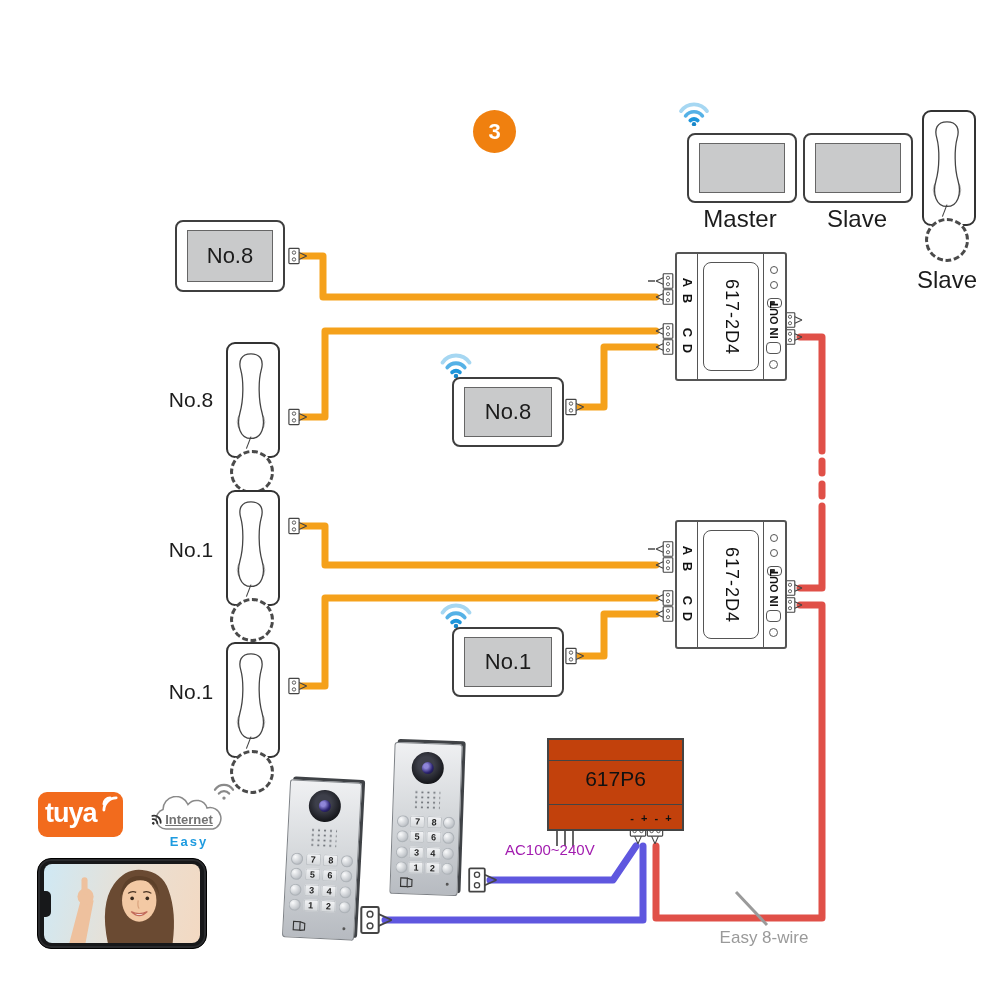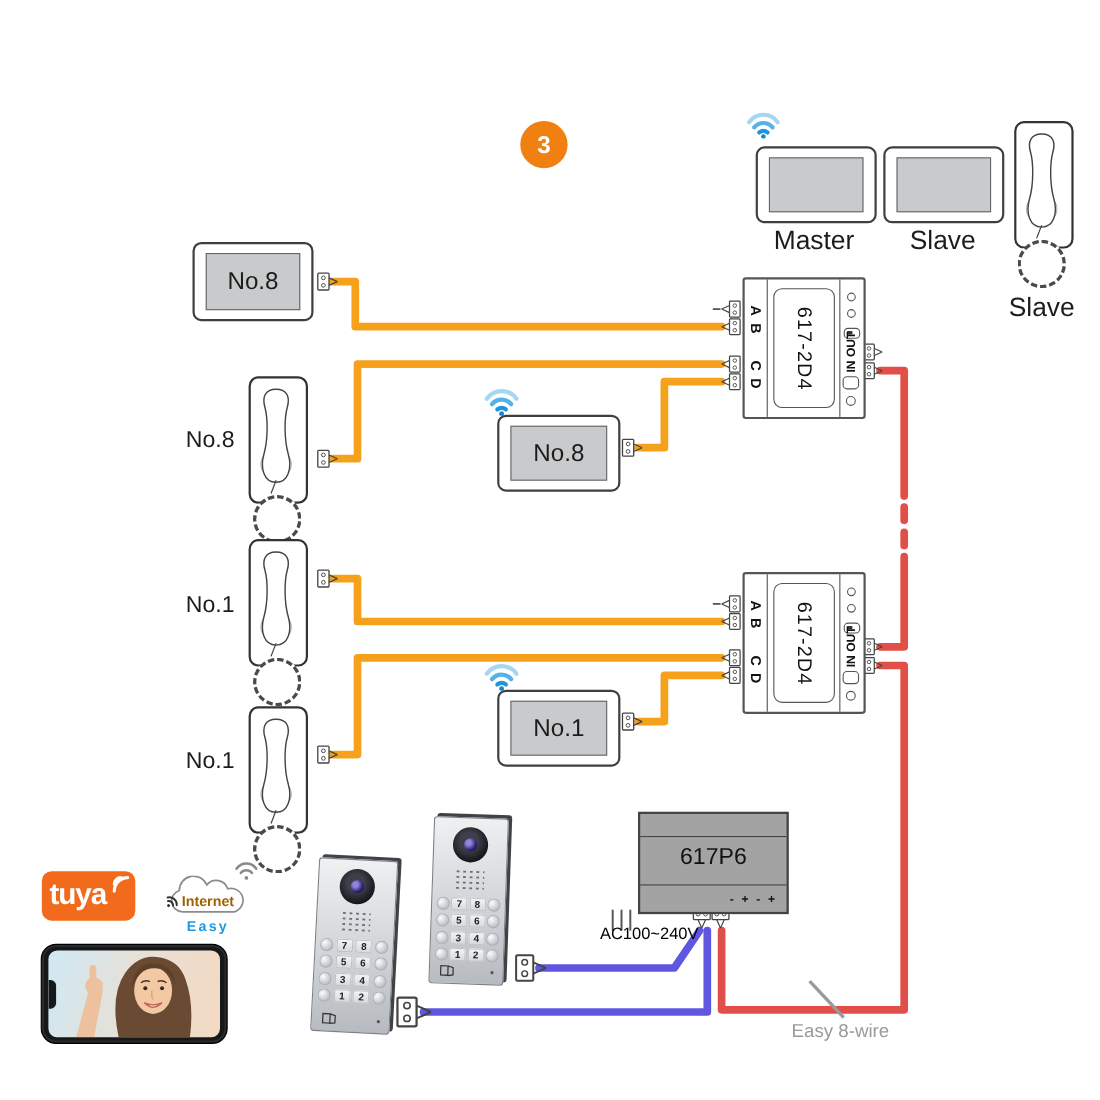--- a/index.html
+++ b/index.html
@@ -35,27 +35,27 @@
   .t-letter{position:absolute;left:2px;width:17px;text-align:center;font-size:13px;font-weight:bold;
             color:#111;transform:rotate(90deg);}
   .dist .c{position:absolute;width:6px;height:6px;border:1.2px solid #555;border-radius:50%;}
   .dist .sw{position:absolute;left:90px;top:44px;width:13px;height:8px;border:1.2px solid #555;border-radius:4px;}
   .dist .sw:after{content:'';position:absolute;left:1.5px;top:1.5px;width:5px;height:3.5px;background:#333;border-radius:1px;}
   .dist .io{position:absolute;left:72px;top:60px;width:50px;text-align:center;font-size:11px;font-weight:bold;
             color:#111;transform:rotate(-90deg);white-space:nowrap;}
   .dist .btn{position:absolute;left:89px;top:88px;width:13px;height:10px;border:1.5px solid #555;border-radius:4px;}
 
   
-  .psu{left:547px;top:738px;width:133px;height:89px;border:2px solid #444;background:#a3a3a3;margin-left:33px;}
+  .psu{left:547px;top:738px;width:133px;height:89px;border:2px solid #444;background:#c2410c;}
   .psu .h1{position:absolute;left:0;right:0;top:20px;border-top:1.5px solid #444;}
   .psu .h2{position:absolute;left:0;right:0;bottom:24px;border-top:1.5px solid #444;}
   .psu .model{position:absolute;left:0;top:27px;width:100%;text-align:center;font-size:21px;color:#111;}
   .psu .pol{position:absolute;right:8px;bottom:5px;width:44px;text-align:center;font-size:11px;
             font-weight:bold;letter-spacing:2px;color:#111;}
-  .ac-label{left:505px;top:841px;width:130px;text-align:right;font-size:15px;color:#000000;}
+  .ac-label{left:505px;top:841px;width:130px;text-align:left;font-size:15px;color:#a21caf;}
 
   
   .ds{background:linear-gradient(175deg,#f0f1f3 0%,#d6d9dc 45%,#b6bac0 100%);
       border:1px solid #7e8287;border-radius:3px;box-shadow:3px -3px 0 0 #3f4246;}
   .ds-cam{position:absolute;top:8px;left:50%;transform:translateX(-50%);width:32px;height:32px;border-radius:50%;
           background:radial-gradient(circle at 45% 40%,#3d3f4a 0 30%,#15161a 72%);}
   .ds-cam:after{content:'';position:absolute;left:10px;top:10px;width:12px;height:12px;border-radius:50%;
           background:radial-gradient(circle at 35% 35%,#8f86d8 0 20%,#2b2370 60%,#12101f);}
   .ds-grille{position:absolute;top:46px;left:50%;transform:translateX(-50%);width:27px;height:19px;
           background-image:radial-gradient(#6d7177 1.1px,transparent 1.4px);background-size:6px 5px;}
@@ -67,21 +67,21 @@
   .ds-num{width:15px;height:12px;border-radius:2px;background:linear-gradient(#f4f5f7,#d4d7da);
           box-shadow:inset 0 0 0 1px #bfc3c7;font-size:9px;font-weight:bold;color:#222;
           display:flex;align-items:center;justify-content:center;}
   .ds-foot{position:absolute;bottom:5px;left:8px;right:8px;display:flex;justify-content:space-between;align-items:center;}
   .ds-mic{width:3px;height:3px;border-radius:50%;background:#555;}
 
   
   .tuya{left:38px;top:792px;width:85px;height:45px;background:#F26B1D;border-radius:9px;}
   .tuya .txt{position:absolute;left:7px;top:6px;font-size:27px;font-weight:bold;color:#fff;letter-spacing:-1px;}
   .cloud-wrap{left:150px;top:796px;width:90px;height:56px;}
-  .cloud-txt{position:absolute;left:0;top:16px;width:78px;text-align:center;font-size:13px;font-weight:bold;color:#a16207;}
+  .cloud-txt{position:absolute;left:0;top:16px;width:78px;text-align:center;font-size:13px;font-weight:bold;color:#737373;text-decoration:underline;}
   .wifi-txt{position:absolute;left:0;top:38px;width:78px;text-align:center;font-size:13px;font-weight:bold;
             color:#1E9BE0;letter-spacing:2px;}
 
   
   .phone{left:37px;top:858px;width:168px;height:89px;background:#17181a;border-radius:14px;
          border:1px solid #000;box-shadow:inset 0 0 0 2px #2a2b2e;}
   .phone .screen{position:absolute;left:6px;top:5px;right:6px;bottom:5px;border-radius:8px;overflow:hidden;
          background:linear-gradient(105deg,#cfe9f5 0%,#eadfd2 55%,#f3d9c2 100%);}
   .phone .notch{position:absolute;left:0;top:50%;transform:translateY(-50%);width:7px;height:26px;
          background:#17181a;border-radius:0 5px 5px 0;}

